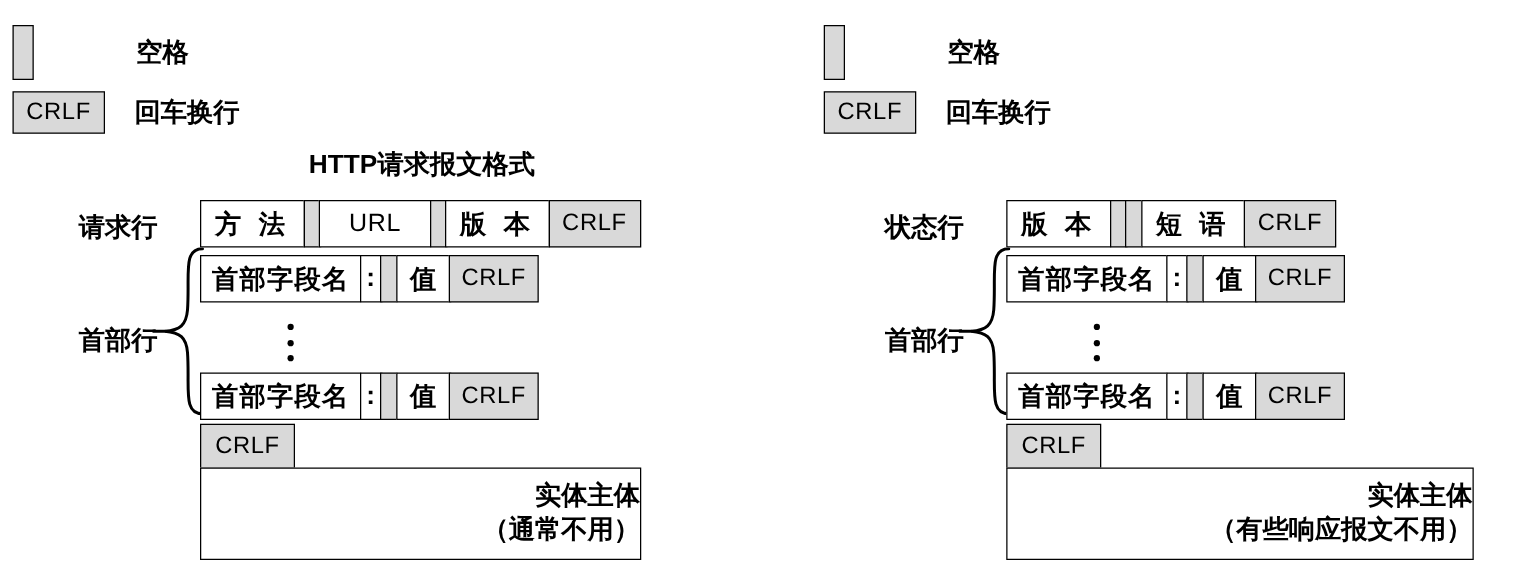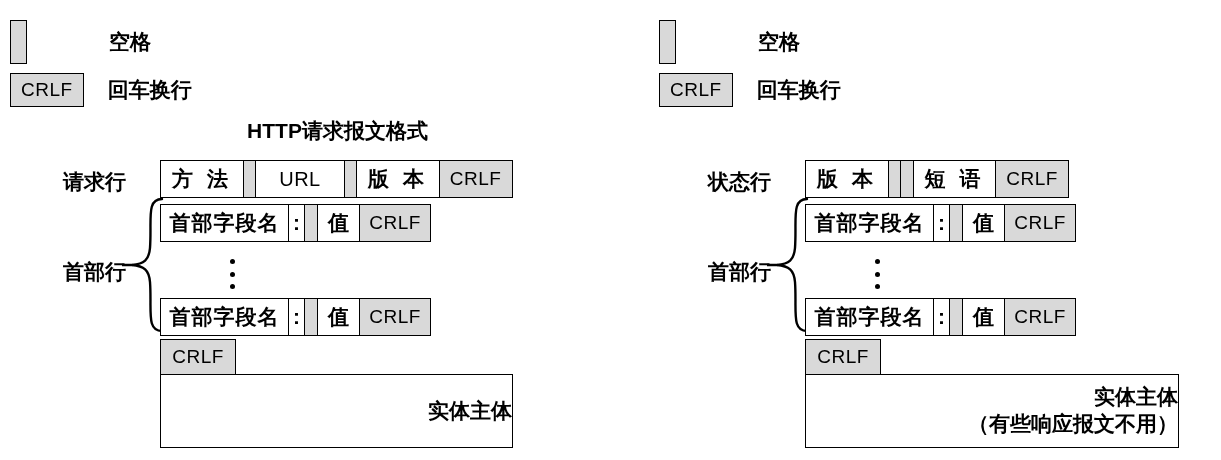--- a/index.html
+++ b/index.html
@@ -136,20 +136,21 @@
     <span class="cell cn tight" style="width:42px;">值</span>
     <span class="cell crlf" style="width:72px;">CRLF</span>
   </div>
 
   <div class="crlf-row" style="left:160px;top:339px;">
     <span class="crlf-box" style="width:76px;height:36px;">CRLF</span>
   </div>
 
   <div class="entity" style="left:160px;top:374px;width:353px;height:74px;">
     <span>实体主体</span>
+    <span>（通常不用）</span>
   </div>
 </div>
 
 <div class="panel" id="panel-response">
 
   <div class="legend-row" style="left:48px;top:20px;">
     <span class="legend-sp"></span>
     <span class="legend-label" style="margin-left:82px;">空格</span>
   </div>
 

